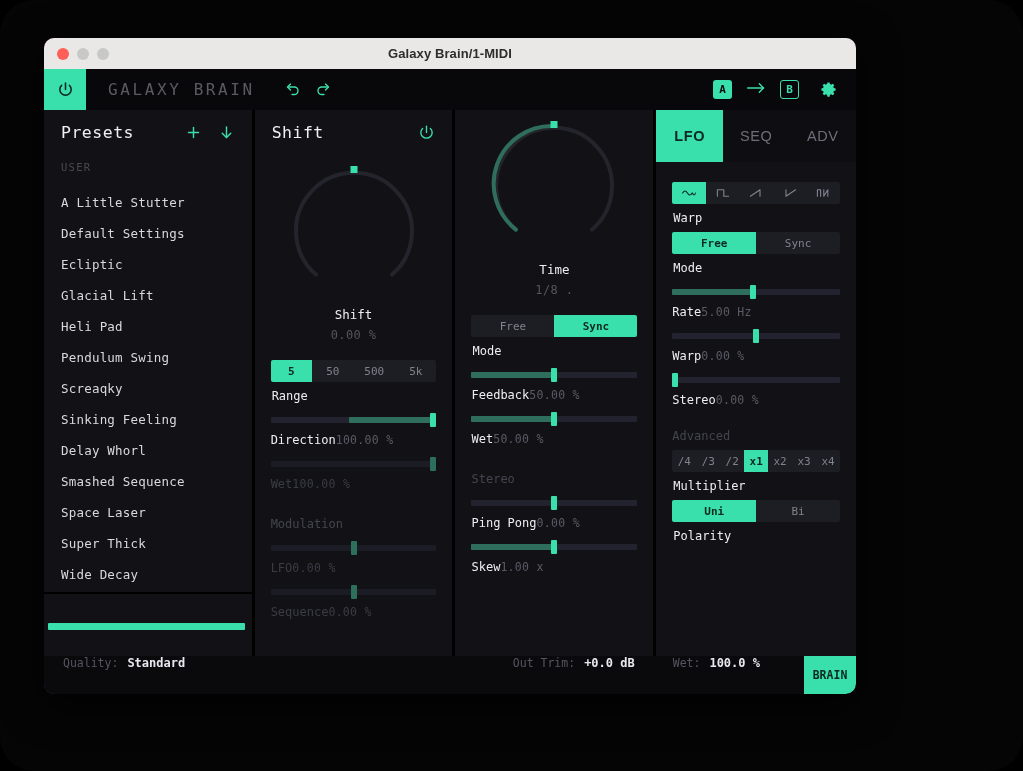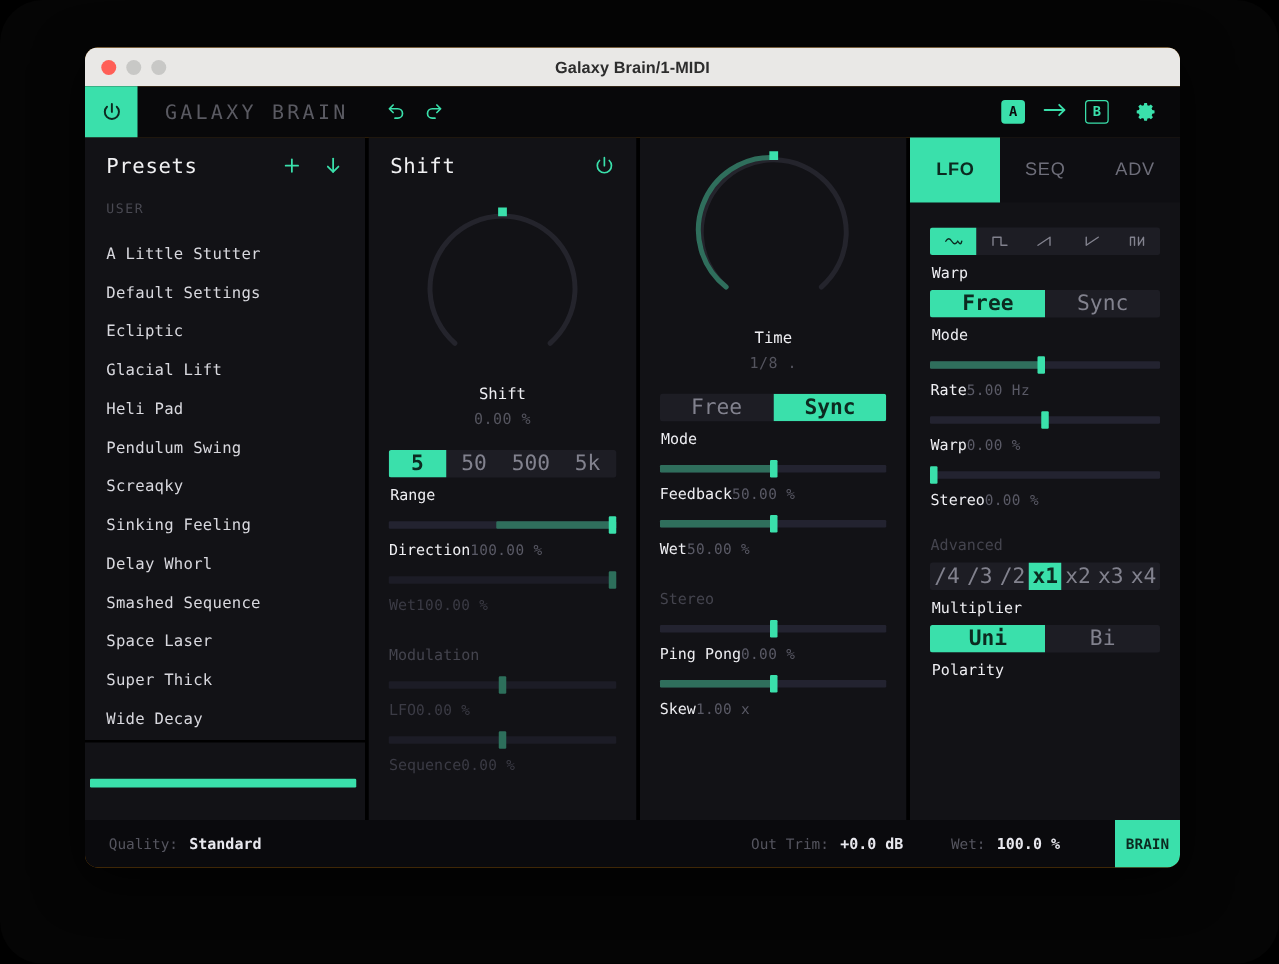--- a/index.html
+++ b/index.html
@@ -12,25 +12,25 @@
   #frame {
     position: relative;
     width: 1023px; height: 771px;
     background: #050505;
     border-radius: 34px;
   }
 
   
   #window {
     position: absolute;
-    left: 68px; top: 38px;
-    width: 876px; height: 656px;
+    left: 44px; top: 38px;
+    width: 812px; height: 656px;
     border-radius: 10px;
     overflow: hidden;
-    background: #a16207;
+    background: #701a75;
     box-shadow: 0 10px 40px rgba(0,0,0,.8);
   }
 
   
   #titlebar {
     height: 31px;
     background: #e9e8e6;
     display: flex; align-items: center;
     position: relative;
   }
@@ -140,21 +140,21 @@
   .knob-name { font-size: 12.5px; color: #eeeef2; margin-top: 12px; }
   .knob-val  { font-size: 12px; color: #54545e; margin-top: 6px; letter-spacing: .4px; }
 
   
   .seg {
     display: flex; background: #1d1d24; height: 22px;
     margin: 0 16px; border-radius: 2px; overflow: hidden;
   }
   .seg-item {
     flex: 1; display: flex; align-items: center; justify-content: center;
-    font-size: 17px; color: #82828e; cursor: pointer; user-select: none;
+    font-size: 11px; color: #82828e; cursor: pointer; user-select: none;
   }
   .seg-item.on { background: #3ae0ab; color: #0c2a20; font-weight: bold; }
   .seg-label {
     margin: 7px 16px 0 17px; font-size: 12px; color: #eeeef2;
   }
 
   
   .slider-block { margin: 14px 16px 0 16px; }
   .slider-track {
     position: relative; height: 6px; background: #232330;
@@ -192,21 +192,21 @@
   .seg.shapes { height: 22px; margin: 20px 16px 0 16px; }
   .shape-item {
     flex: 1; display: flex; align-items: center; justify-content: center;
     cursor: pointer;
   }
   .shape-item.on { background: #3ae0ab; }
   .shape-item svg { display: block; }
 
   
   #status {
-    height: 38px; background: #0a0a0d; display: flex; align-items: center;
+    height: 38px; background: #0a0a0d; display: flex; align-items: flex-start;
     position: relative;
   }
   .st-group { display: flex; align-items: baseline; gap: 9px; }
   .st-key { font-size: 11.5px; color: #55555f; }
   .st-val { font-size: 12px; color: #e8e8ee; font-weight: bold; }
   #st-left { margin-left: 19px; }
   #st-right {
     position: absolute; right: 96px; display: flex; gap: 38px; align-items: baseline;
   }
   #match-btn {

